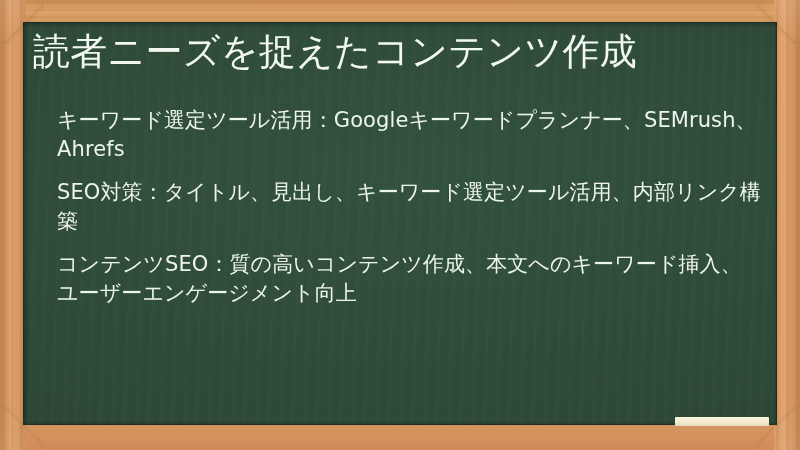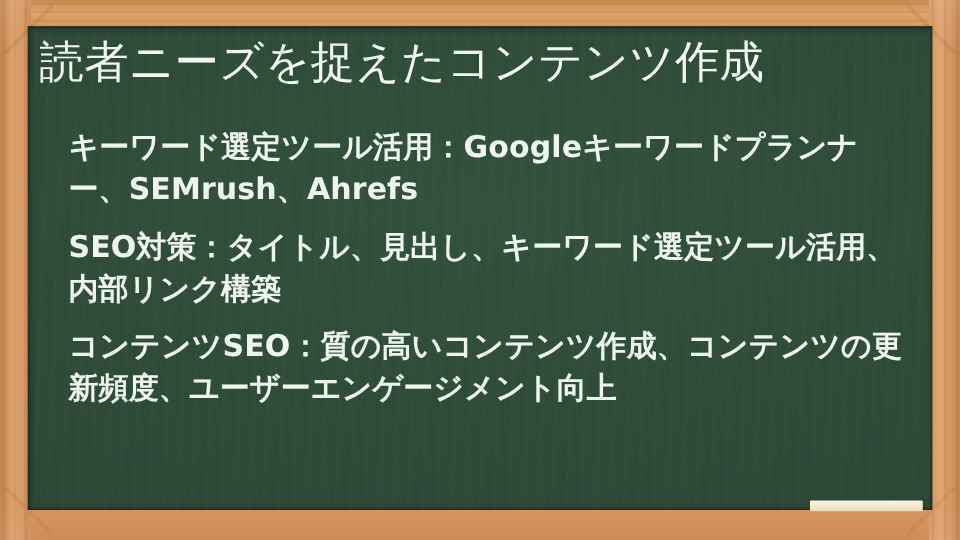--- a/index.html
+++ b/index.html
@@ -150,24 +150,24 @@
 
   .bullets {
     position: absolute;
     left: 34px;
     right: 16px;
     top: 84px;
   }
 
   .bullet {
     color: #eef4ee;
-    font-size: 25px;
+    font-size: 21px;
     line-height: 1.38;
     letter-spacing: 0.1px;
-    font-weight: 700;
+    font-weight: 400;
     margin-bottom: 14px;
   }
   .bullet:last-child { margin-bottom: 0; }
 
   
   .chalk-stick {
     position: absolute;
     left: 675px;
     top: 417px;
     width: 94px;
@@ -194,21 +194,21 @@
   </div>
 
   <div class="board">
     <div class="content">
 
       <div class="title">読者ニーズを捉えたコンテンツ作成</div>
 
       <div class="bullets">
         <div class="bullet">キーワード選定ツール活用：Googleキーワードプランナー、SEMrush、Ahrefs</div>
         <div class="bullet">SEO対策：タイトル、見出し、キーワード選定ツール活用、内部リンク構築</div>
-        <div class="bullet">コンテンツSEO：質の高いコンテンツ作成、コンテンツの更新頻度、ユーザーエンゲージメント向上</div>
+        <div class="bullet">コンテンツSEO：質の高いコンテンツ作成、本文へのキーワード挿入、ユーザーエンゲージメント向上</div>
       </div>
 
     </div>
   </div>
 
   <div class="chalk-stick"></div>
 
 </div>
 
 </body></html>

